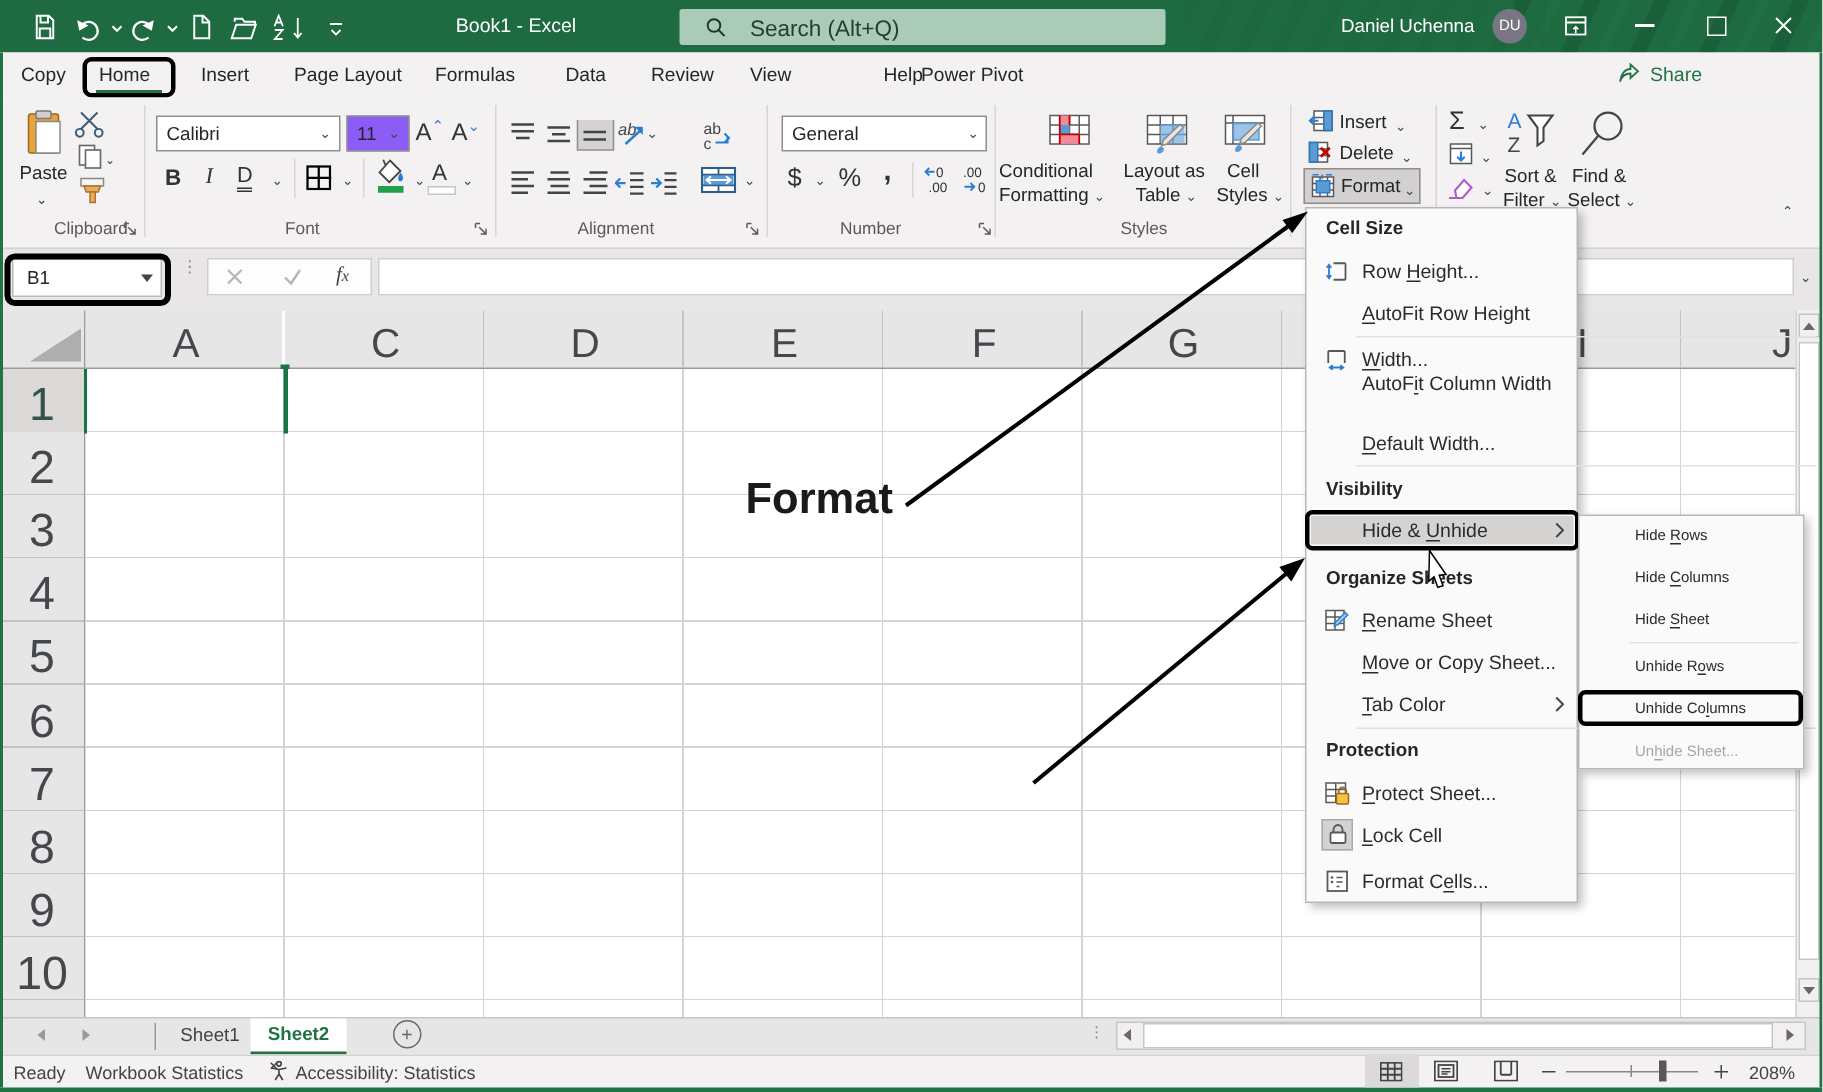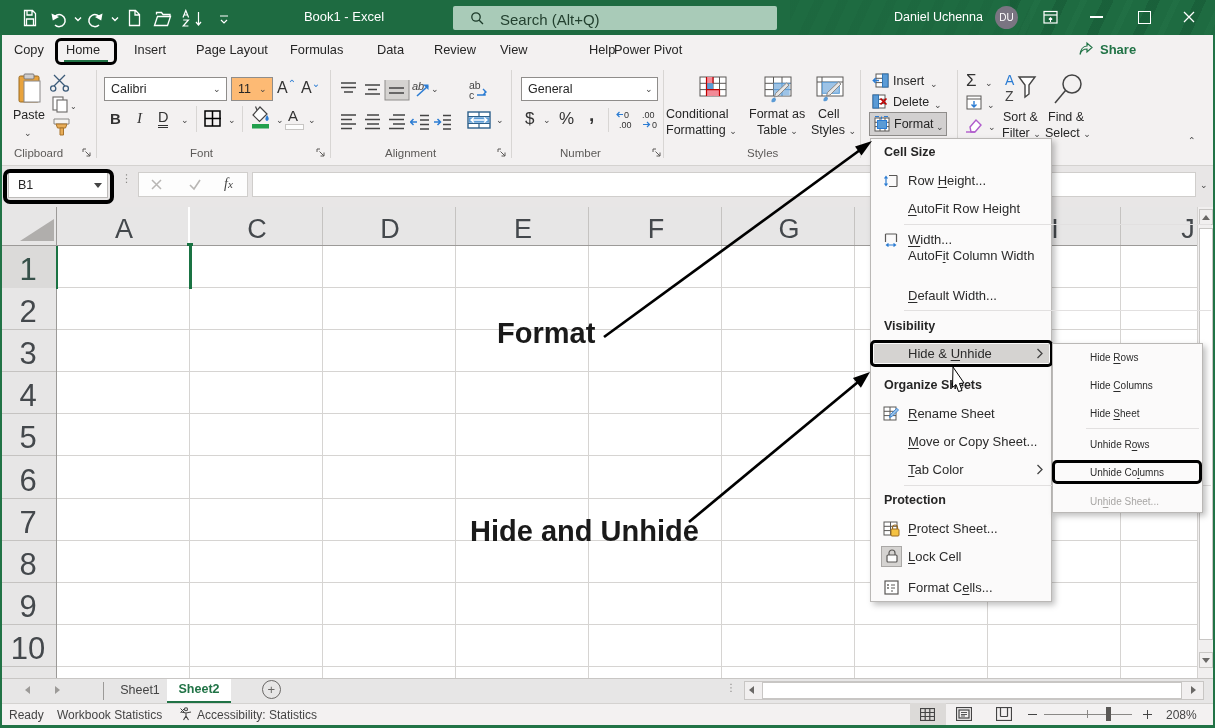--- a/index.html
+++ b/index.html
@@ -68,33 +68,33 @@
 <span class="ab" style="left:434px">Review</span>
 <span class="ab" style="left:500px">View</span>
 <span class="ab" style="left:589px">Help</span>
 <span class="ab" style="left:614px">Power Pivot</span>
 </div>
 <div class="ab" style="left:64px;top:60px;width:44px;height:3px;background:#217346"></div>
 <div class="ab" style="left:55px;top:38px;width:62px;height:27px;border:3.5px solid #000;border-radius:6px;box-sizing:border-box"></div>
 <svg class="ab" style="left:1078px;top:41px" width="16" height="16" viewBox="0 0 16 16" fill="none" stroke="#217346" stroke-width="1.2">
       <path d="M2 13.5c1-3.5 3.5-5.5 7-5.5v3l5-4.5L9 2v3C5 5 2.5 9 2 13.5z"></path>
     </svg>
-<div class="ab nw" style="left:1100px;top:42px;font-size:13px;font-weight:bold;color:#217346">Share</div>
+<div class="ab nw" style="left:1100px;top:42px;font-size:13px;font-weight:normal;color:#217346">Share</div>
 
 <div class="ab" style="left:0;top:65px;width:1215px;height:101px;background:#f3f1f1;border-bottom:1px solid #d4d2d0;box-sizing:border-box"></div>
 
 <div class="ab" style="left:96px;top:70px;width:1px;height:88px;background:#d8d6d4"></div>
 <div class="ab" style="left:330px;top:70px;width:1px;height:88px;background:#d8d6d4"></div>
 <div class="ab" style="left:511px;top:70px;width:1px;height:88px;background:#d8d6d4"></div>
 <div class="ab" style="left:663px;top:70px;width:1px;height:88px;background:#d8d6d4"></div>
 <div class="ab" style="left:860px;top:70px;width:1px;height:88px;background:#d8d6d4"></div>
 <div class="ab" style="left:957px;top:70px;width:1px;height:88px;background:#d8d6d4"></div>
 
 <div class="ab nw" style="left:0;top:146px;height:14px;line-height:14px;font-size:11.5px;color:#5c5a58">
-<span class="ab" style="left:14px">Clipboard</span>
+<span class="ab" style="left:36px">Clipboard</span>
 <span class="ab" style="left:190px">Font</span>
 <span class="ab" style="left:385px">Alignment</span>
 <span class="ab" style="left:560px">Number</span>
 <span class="ab" style="left:747px">Styles</span>
 </div>
 
 <svg class="ab" style="left:82px;top:148px" width="10" height="10" viewBox="0 0 10 10" fill="none" stroke="#5c5a58" stroke-width="1">
       <path d="M1 1v3M1 1h3M3.5 3.5L8 8M8 4.5V8H4.5"></path>
     </svg>
 <svg class="ab" style="left:316px;top:148px" width="10" height="10" viewBox="0 0 10 10" fill="none" stroke="#5c5a58" stroke-width="1">
@@ -129,21 +129,21 @@
       <text x="18" y="13" font-size="8" fill="#444" font-family="Liberation Sans">⌄</text>
     </svg>
 <svg class="ab" style="left:52px;top:118px" width="20" height="18" viewBox="0 0 20 18">
       <path d="M2 1h15v5H2z" fill="#f5f4f2" stroke="#8a8886"></path>
       <path d="M4 6h11l-1.5 4h-8z" fill="#e8ad58" stroke="#a8742c"></path>
       <path d="M8 10h3.5v7H8z" fill="#e8ad58" stroke="#a8742c"></path>
     </svg>
 
 <div class="ab" style="left:104px;top:77px;width:123px;height:24px;background:#fff;border:1px solid #8f8d8b;box-sizing:border-box;font-size:12.5px;color:#262626;line-height:22px;padding-left:6px">Calibri</div>
 <div class="ab car" style="left:213px;top:84px">⌄</div>
-<div class="ab" style="left:231px;top:77px;width:42px;height:24px;background:#fdba74;border:1px solid #8f8d8b;box-sizing:border-box;font-size:12.5px;color:#262626;line-height:22px;padding-left:6px">11</div>
+<div class="ab" style="left:231px;top:77px;width:42px;height:24px;background:#8b5cf6;border:1px solid #8f8d8b;box-sizing:border-box;font-size:12.5px;color:#262626;line-height:22px;padding-left:6px">11</div>
 <div class="ab car" style="left:259px;top:84px">⌄</div>
 <div class="ab nw" style="left:277px;top:78px;font-size:16px;color:#333">A<span style="font-size:10px;color:#2b7cd3;vertical-align:6px">⌃</span></div>
 <div class="ab nw" style="left:301px;top:78px;font-size:16px;color:#333">A<span style="font-size:10px;color:#2b7cd3;vertical-align:6px">⌄</span></div>
 <div class="ab nw" style="left:110px;top:110px;font-size:15px;font-weight:bold;color:#333">B</div>
 <div class="ab nw" style="left:137px;top:110px;font-size:15px;font-style:italic;font-family:'Liberation Serif',serif;color:#333">I</div>
 <div class="ab nw" style="left:158px;top:109px;font-size:14.5px;color:#333;border-bottom:3px double #333;padding-bottom:0px">D</div>
 <div class="ab car" style="left:181px;top:115px">⌄</div>
 <div class="ab" style="left:196px;top:106px;width:1px;height:26px;background:#d8d6d4"></div>
 <svg class="ab" style="left:204px;top:110px" width="17" height="17" viewBox="0 0 17 17" fill="none" stroke="#000" stroke-width="1.5">
       <rect x="1" y="1" width="15" height="15"></rect>
@@ -223,21 +223,21 @@
 <div class="ab nw" style="left:666px;top:107px;font-size:12.5px;color:#262626">Conditional</div>
 <div class="ab nw" style="left:666px;top:123px;font-size:12.5px;color:#262626">Formatting <span class="car">⌄</span></div>
 <svg class="ab" style="left:764px;top:76px" width="30" height="28" viewBox="0 0 30 28">
       <rect x="1" y="1" width="26" height="19" fill="#fff" stroke="#5a5856"></rect>
       <path d="M1 7.3h26M1 13.6h26M9.5 1v19M18 1v19" stroke="#5a5856" stroke-width="1"></path>
       <rect x="9.7" y="7.5" width="16" height="12" fill="#9dc3e6"></rect>
       <path d="M9.5 7.3h17M9.5 13.6h17M18 7.3v12.7" stroke="#5b9bd5"></path>
       <path d="M25 9L14 20l-3.5 1 1-3.5L22.5 7z" fill="#e7e6e5" stroke="#8a8886"></path>
       <path d="M10.5 21.5c-2 .5-3.5 2-3 4.5 2.5 1 4.5-.5 4.5-3z" fill="#5b9bd5"></path>
     </svg>
-<div class="ab nw" style="left:749px;top:107px;font-size:12.5px;color:#262626">Format as</div>
+<div class="ab nw" style="left:749px;top:107px;font-size:12.5px;color:#262626">Layout as</div>
 <div class="ab nw" style="left:757px;top:123px;font-size:12.5px;color:#262626">Table <span class="car">⌄</span></div>
 <svg class="ab" style="left:816px;top:76px" width="30" height="28" viewBox="0 0 30 28">
       <rect x="1" y="1" width="26" height="19" fill="#fff" stroke="#5a5856"></rect>
       <path d="M1 6h26M6 1v19" stroke="#5a5856"></path>
       <rect x="6.3" y="6.3" width="17" height="11" fill="#9dc3e6" stroke="#5b9bd5"></rect>
       <path d="M25 8L14 19l-3.5 1 1-3.5L22.5 6z" fill="#e7e6e5" stroke="#8a8886"></path>
       <path d="M10.5 20.5c-2 .5-3.5 2-3 4.5 2.5 1 4.5-.5 4.5-3z" fill="#5b9bd5"></path>
     </svg>
 <div class="ab nw" style="left:818px;top:107px;font-size:12.5px;color:#262626">Cell</div>
 <div class="ab nw" style="left:811px;top:123px;font-size:12.5px;color:#262626">Styles <span class="car">⌄</span></div>
@@ -470,20 +470,19 @@
 <div class="m2" style="top:349.5px">Hide <u>R</u>ows</div>
 <div class="m2" style="top:377.5px">Hide <u>C</u>olumns</div>
 <div class="m2" style="top:405.5px">Hide <u>S</u>heet</div>
 <div class="ab" style="left:1086px;top:428px;width:113px;height:1px;background:#e2e0e0"></div>
 <div class="m2" style="top:437px">Unhide R<u>o</u>ws</div>
 <div class="m2" style="top:464.5px">Unhide Co<u>l</u>umns</div>
 <div class="ab" style="left:1052px;top:460px;width:150px;height:24px;border:3.5px solid #000;border-radius:5px;box-sizing:border-box"></div>
 <div class="m2" style="top:493.5px;color:#a8a6a4">Un<u>h</u>ide Sheet...</div>
 
 <div class="ab nw" style="left:497px;top:317px;font-size:29px;font-weight:bold;color:#1a1a1a">Format</div>
-<div class="ab nw" style="left:470px;top:515px;font-size:29px;font-weight:bold;color:#1a1a1a">Hide and Unhide</div>
 <svg class="ab" style="left:0;top:0;pointer-events:none" width="1215" height="728" viewBox="0 0 1215 728">
  <line x1="604" y1="337" x2="860" y2="150" stroke="#000" stroke-width="2.7"></line>
  <path d="M872 141 L855 146.6 L861.5 155.4 Z" fill="#000"></path>
  <line x1="689" y1="522" x2="858" y2="382" stroke="#000" stroke-width="2.7"></line>
  <path d="M870 372 L852.9 378 L860.9 387.7 Z" fill="#000"></path>
  <path d="M953 367l11 16-4.5.5 2.5 7-3.5 1-2.5-7-3.5 3z" fill="#fff" stroke="#000" stroke-width="1"></path>
 </svg>
 </div>
 </body></html>

